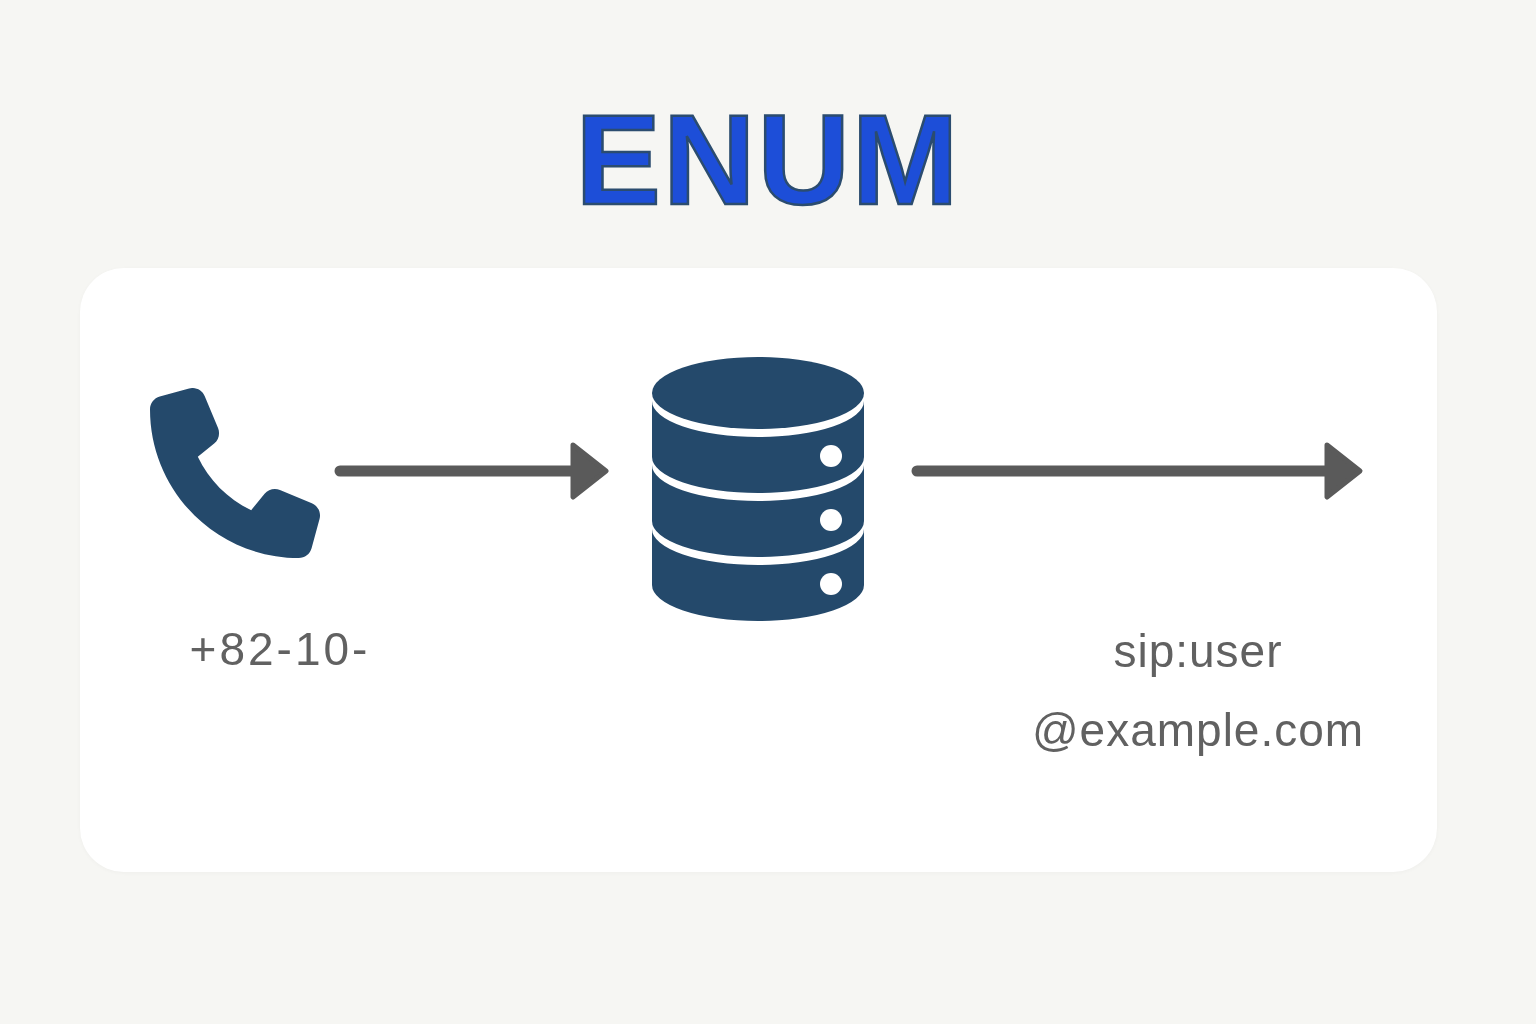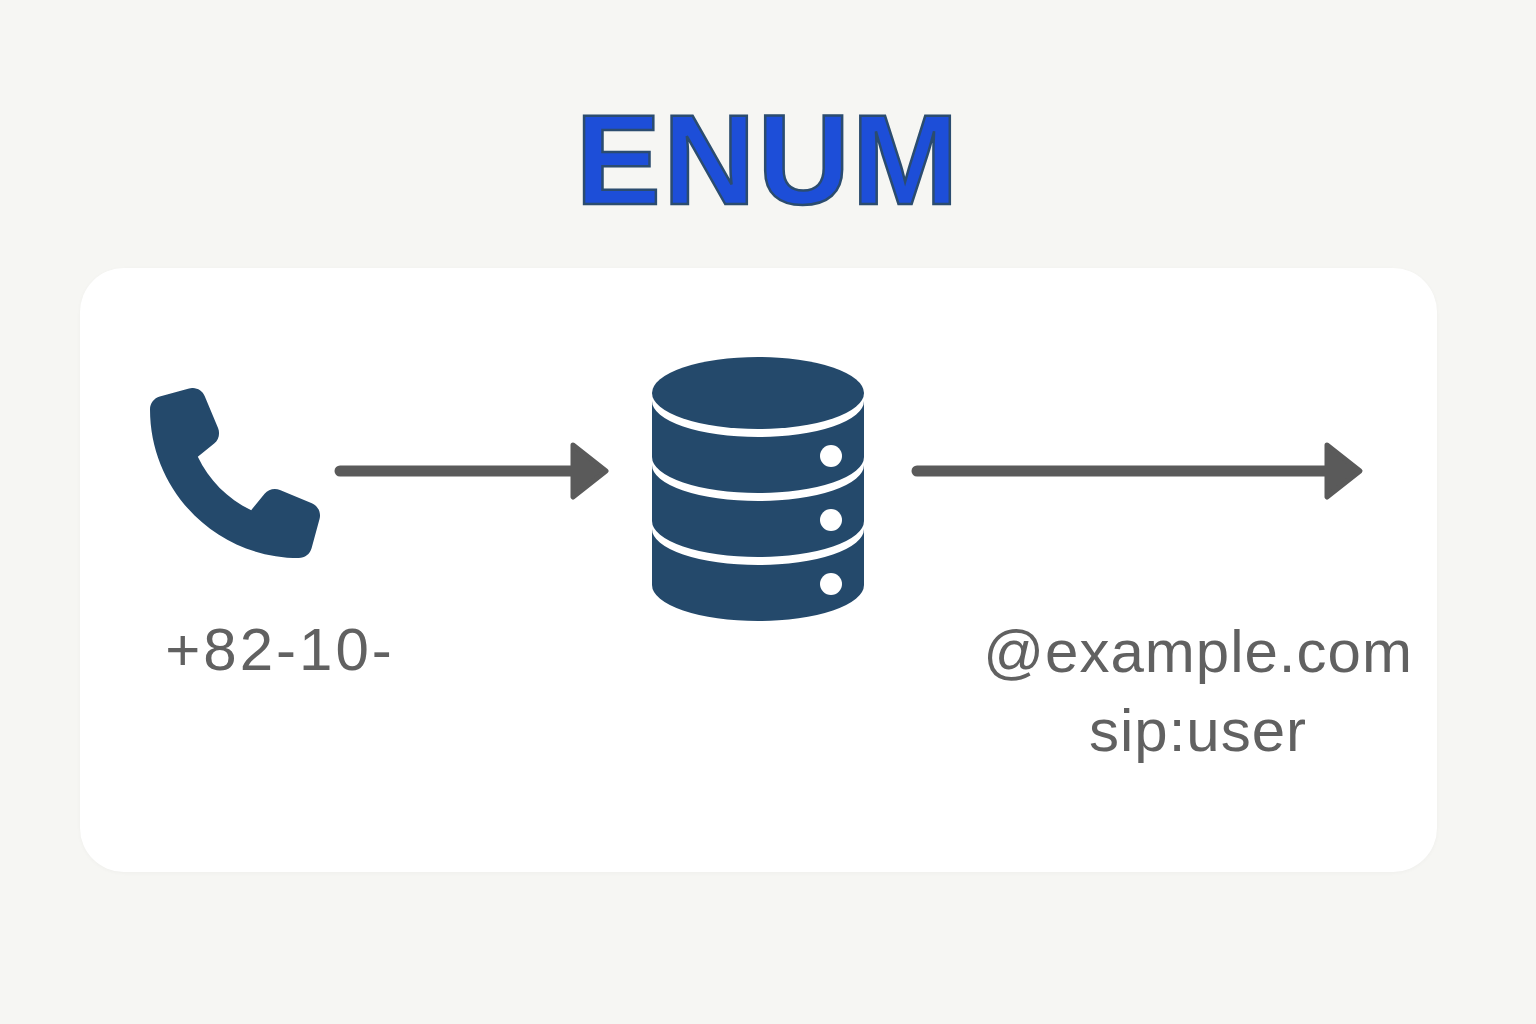--- a/index.html
+++ b/index.html
@@ -40,21 +40,21 @@
   }
   .abs { position: absolute; }
   .phone-icon-svg { left: 150px; top: 388px; }
   .db-icon-svg { left: 652px; top: 357px; }
   .arrow1-svg { left: 333px; top: 441px; }
   .arrow2-svg { left: 910px; top: 441px; }
   .label {
     position: absolute;
     text-align: center;
     color: #616161;
-    font-size: 60px;
+    font-size: 46px;
     line-height: 79px;
     white-space: nowrap;
   }
   .phone-label {
     left: 80px;
     top: 610px;
     width: 400px;
     letter-spacing: 3px;
   }
   .sip-label {
@@ -99,17 +99,17 @@
   <svg class="abs arrow2-svg" width="454" height="60" viewBox="0 0 454 60" aria-hidden="true">
     <line x1="7" y1="30" x2="419" y2="30" stroke-width="11" stroke-linecap="round" stroke="#5a5a5a"></line>
     <polygon points="417,4 450,30 417,56" stroke-width="5" stroke-linejoin="round" fill="#5a5a5a" stroke="#5a5a5a"></polygon>
   </svg>
 
   <div class="label phone-label">
     <div>+82-10-</div>
   </div>
 
   <div class="label sip-label">
+    <div>sip:user</div>
     <div>@example.com</div>
-    <div>sip:user</div>
   </div>
 
 </div>
 
 </body></html>

